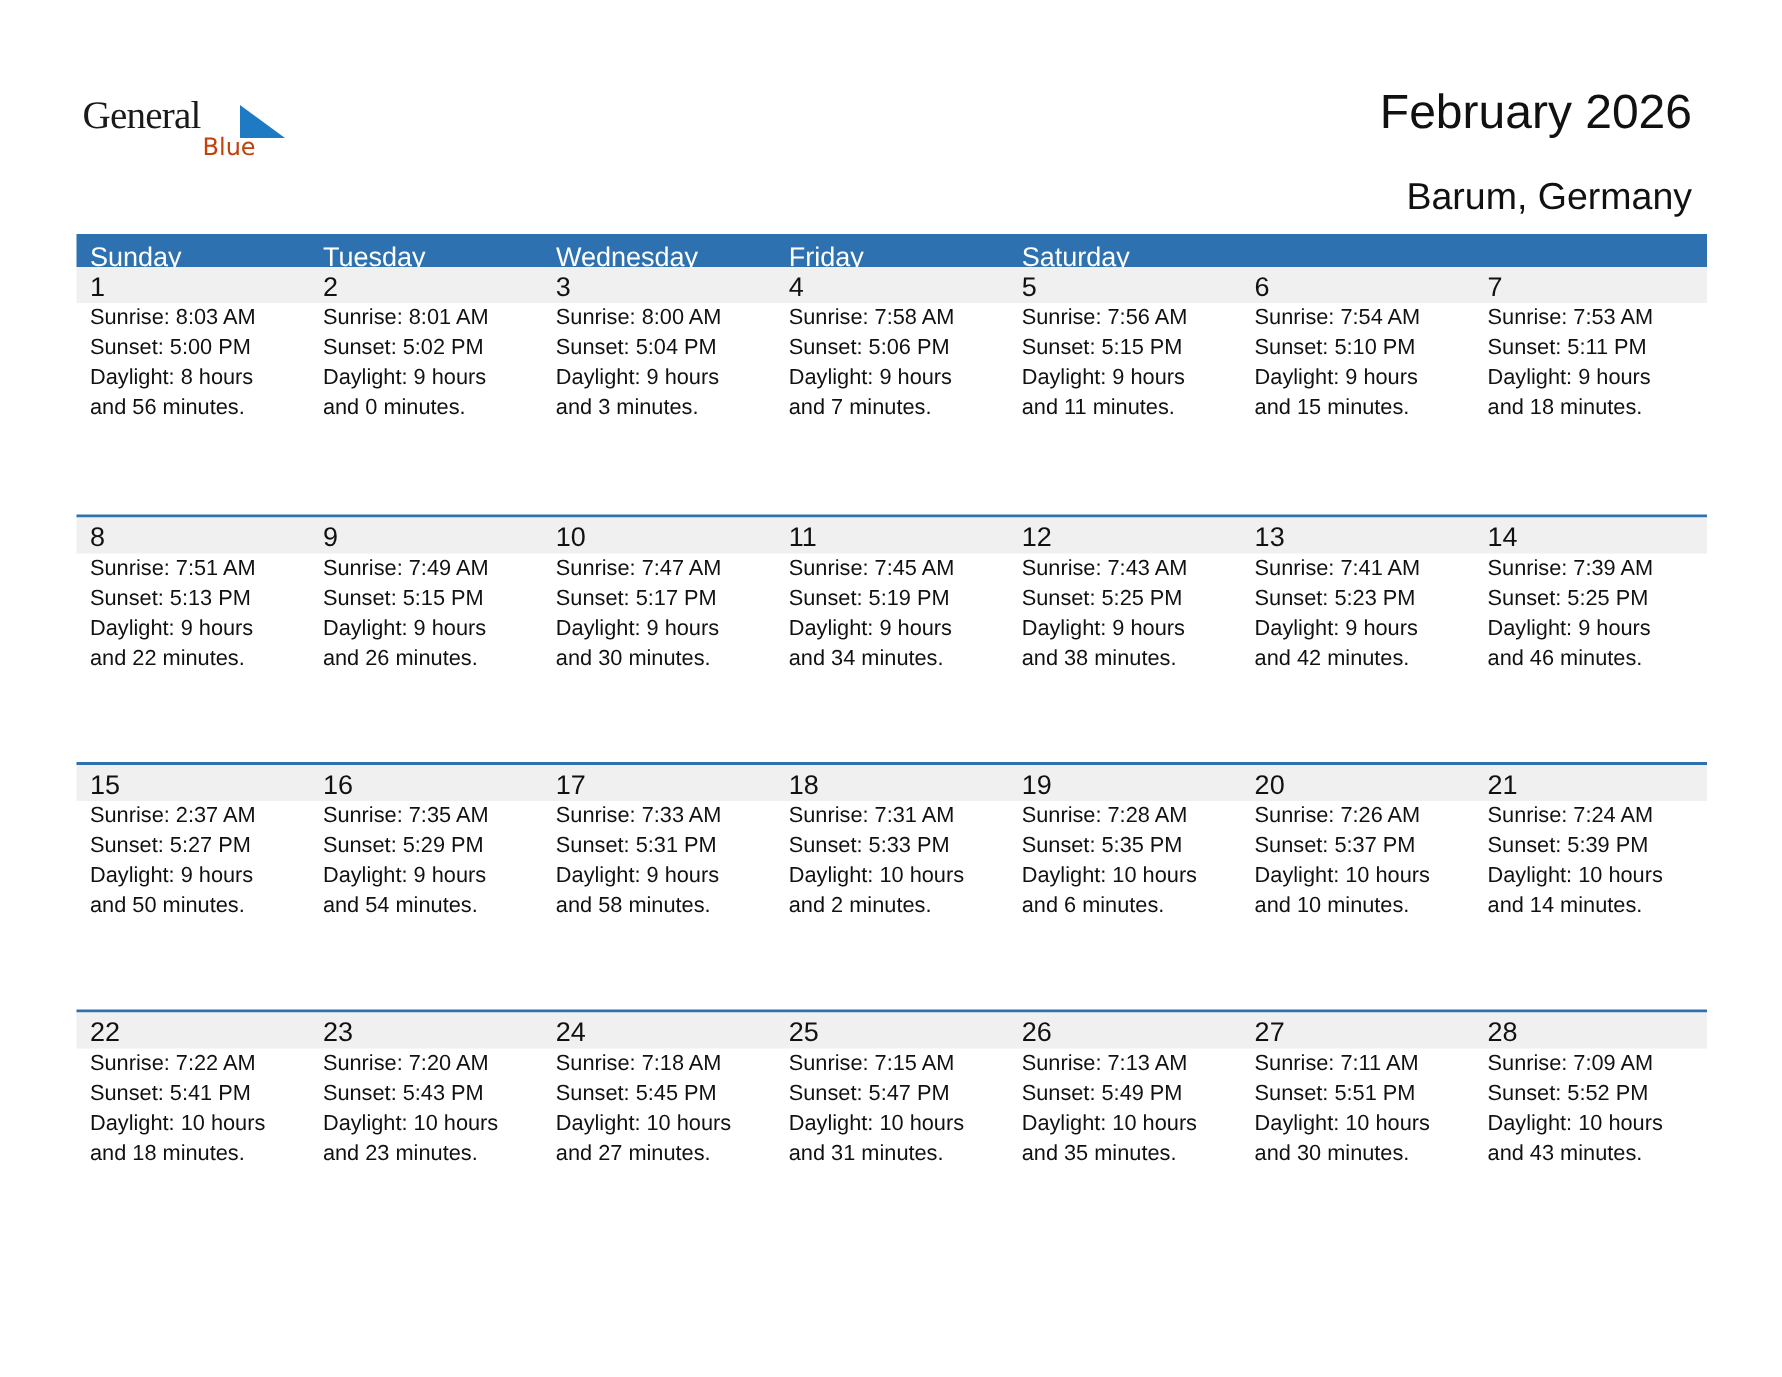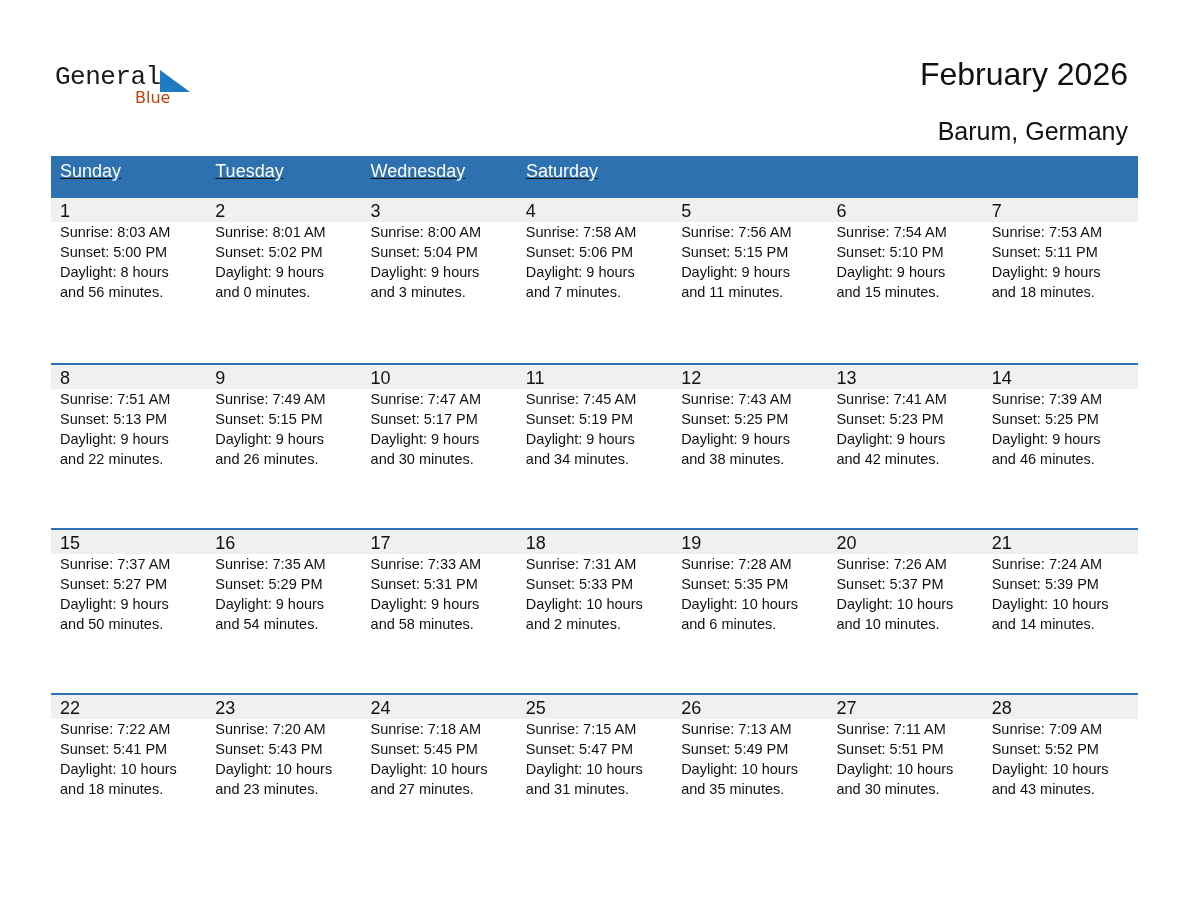--- a/index.html
+++ b/index.html
@@ -1,24 +1,24 @@
 <!DOCTYPE html>
 <html><head>
 <meta charset="utf-8">
 <style>
   html, body { margin: 0; padding: 0; background: #ffffff; }
   body { width: 1188px; height: 918px; position: relative; font-family: "Liberation Sans", sans-serif; color: #111; overflow: hidden; }
   .logo { position: absolute; left: 55px; top: 62px; width: 150px; height: 60px; }
-  .logo .general { position: absolute; left: 0; top: 0; font-family: Liberation Mono, monospace; font-size: 26px; color: #1a1a1a; letter-spacing: -0.5px; }
+  .logo .general { position: absolute; left: 0; top: 0; font-family: Liberation Serif, serif; font-size: 26px; color: #1a1a1a; letter-spacing: -0.5px; }
   .logo .blue { position: absolute; left: 80px; top: 26px; font-family: "DejaVu Sans", sans-serif; font-size: 16px; color: #c2410c; }
   .logo .tri { position: absolute; left: 105px; top: 8px; width: 0; height: 0; border-bottom: 22px solid #1f7ac4; border-right: 30px solid transparent; }
   .title { position: absolute; right: 60px; top: 56px; font-size: 32px; color: #111; }
   .subtitle { position: absolute; right: 60px; top: 117px; font-size: 25px; color: #111; }
   .cal { position: absolute; left: 51px; top: 156px; width: 1087px; }
-  .hdr { display: flex; background: #2e71b0; height: 42px; text-decoration: underline; }
+  .hdr { display: flex; background: #2e71b0; height: 22px; }
   .hdr div { width: 155.3px; color: #ffffff; font-size: 18px; line-height: 31px; padding-left: 9px; box-sizing: border-box; }
   .week { border-top: 2px solid #2e71b0; height: 163px; position: relative; }
   .week.first { border-top: none; height: 165px; }
   .week .band { position: absolute; left: 0; top: 0; width: 100%; height: 24px; background: #f0f0f0; }
   .days { position: relative; display: flex; }
   .day { width: 155.3px; box-sizing: border-box; padding-left: 9px; }
   .day .num { font-size: 18px; height: 24px; line-height: 26px; }
   .day .line { font-size: 14.5px; line-height: 20px; white-space: nowrap; }
 </style>
 </head>
@@ -31,20 +31,21 @@
 </div>
 
 <div class="title">February 2026</div>
 <div class="subtitle">Barum, Germany</div>
 
 <div class="cal">
   <div class="hdr">
     <div>Sunday</div>
     <div>Tuesday</div>
     <div>Wednesday</div>
+    <div>Friday</div>
     <div>Saturday</div>
   </div>
   <div id="weeks">
       <div class="week first">
         <div class="band"></div>
         <div class="days">
           <div class="day">
             <div class="num">1</div>
             <div class="line">Sunrise: 8:03 AM</div>
             <div class="line">Sunset: 5:00 PM</div>
@@ -147,21 +148,21 @@
             <div class="line">Daylight: 9 hours</div>
             <div class="line">and 46 minutes.</div>
           </div>
         </div>
       </div>
       <div class="week">
         <div class="band"></div>
         <div class="days">
           <div class="day">
             <div class="num">15</div>
-            <div class="line">Sunrise: 7:37 AM</div>
+            <div class="line">Sunrise: 2:37 AM</div>
             <div class="line">Sunset: 5:27 PM</div>
             <div class="line">Daylight: 9 hours</div>
             <div class="line">and 50 minutes.</div>
           </div>
           <div class="day">
             <div class="num">16</div>
             <div class="line">Sunrise: 7:35 AM</div>
             <div class="line">Sunset: 5:29 PM</div>
             <div class="line">Daylight: 9 hours</div>
             <div class="line">and 54 minutes.</div>

